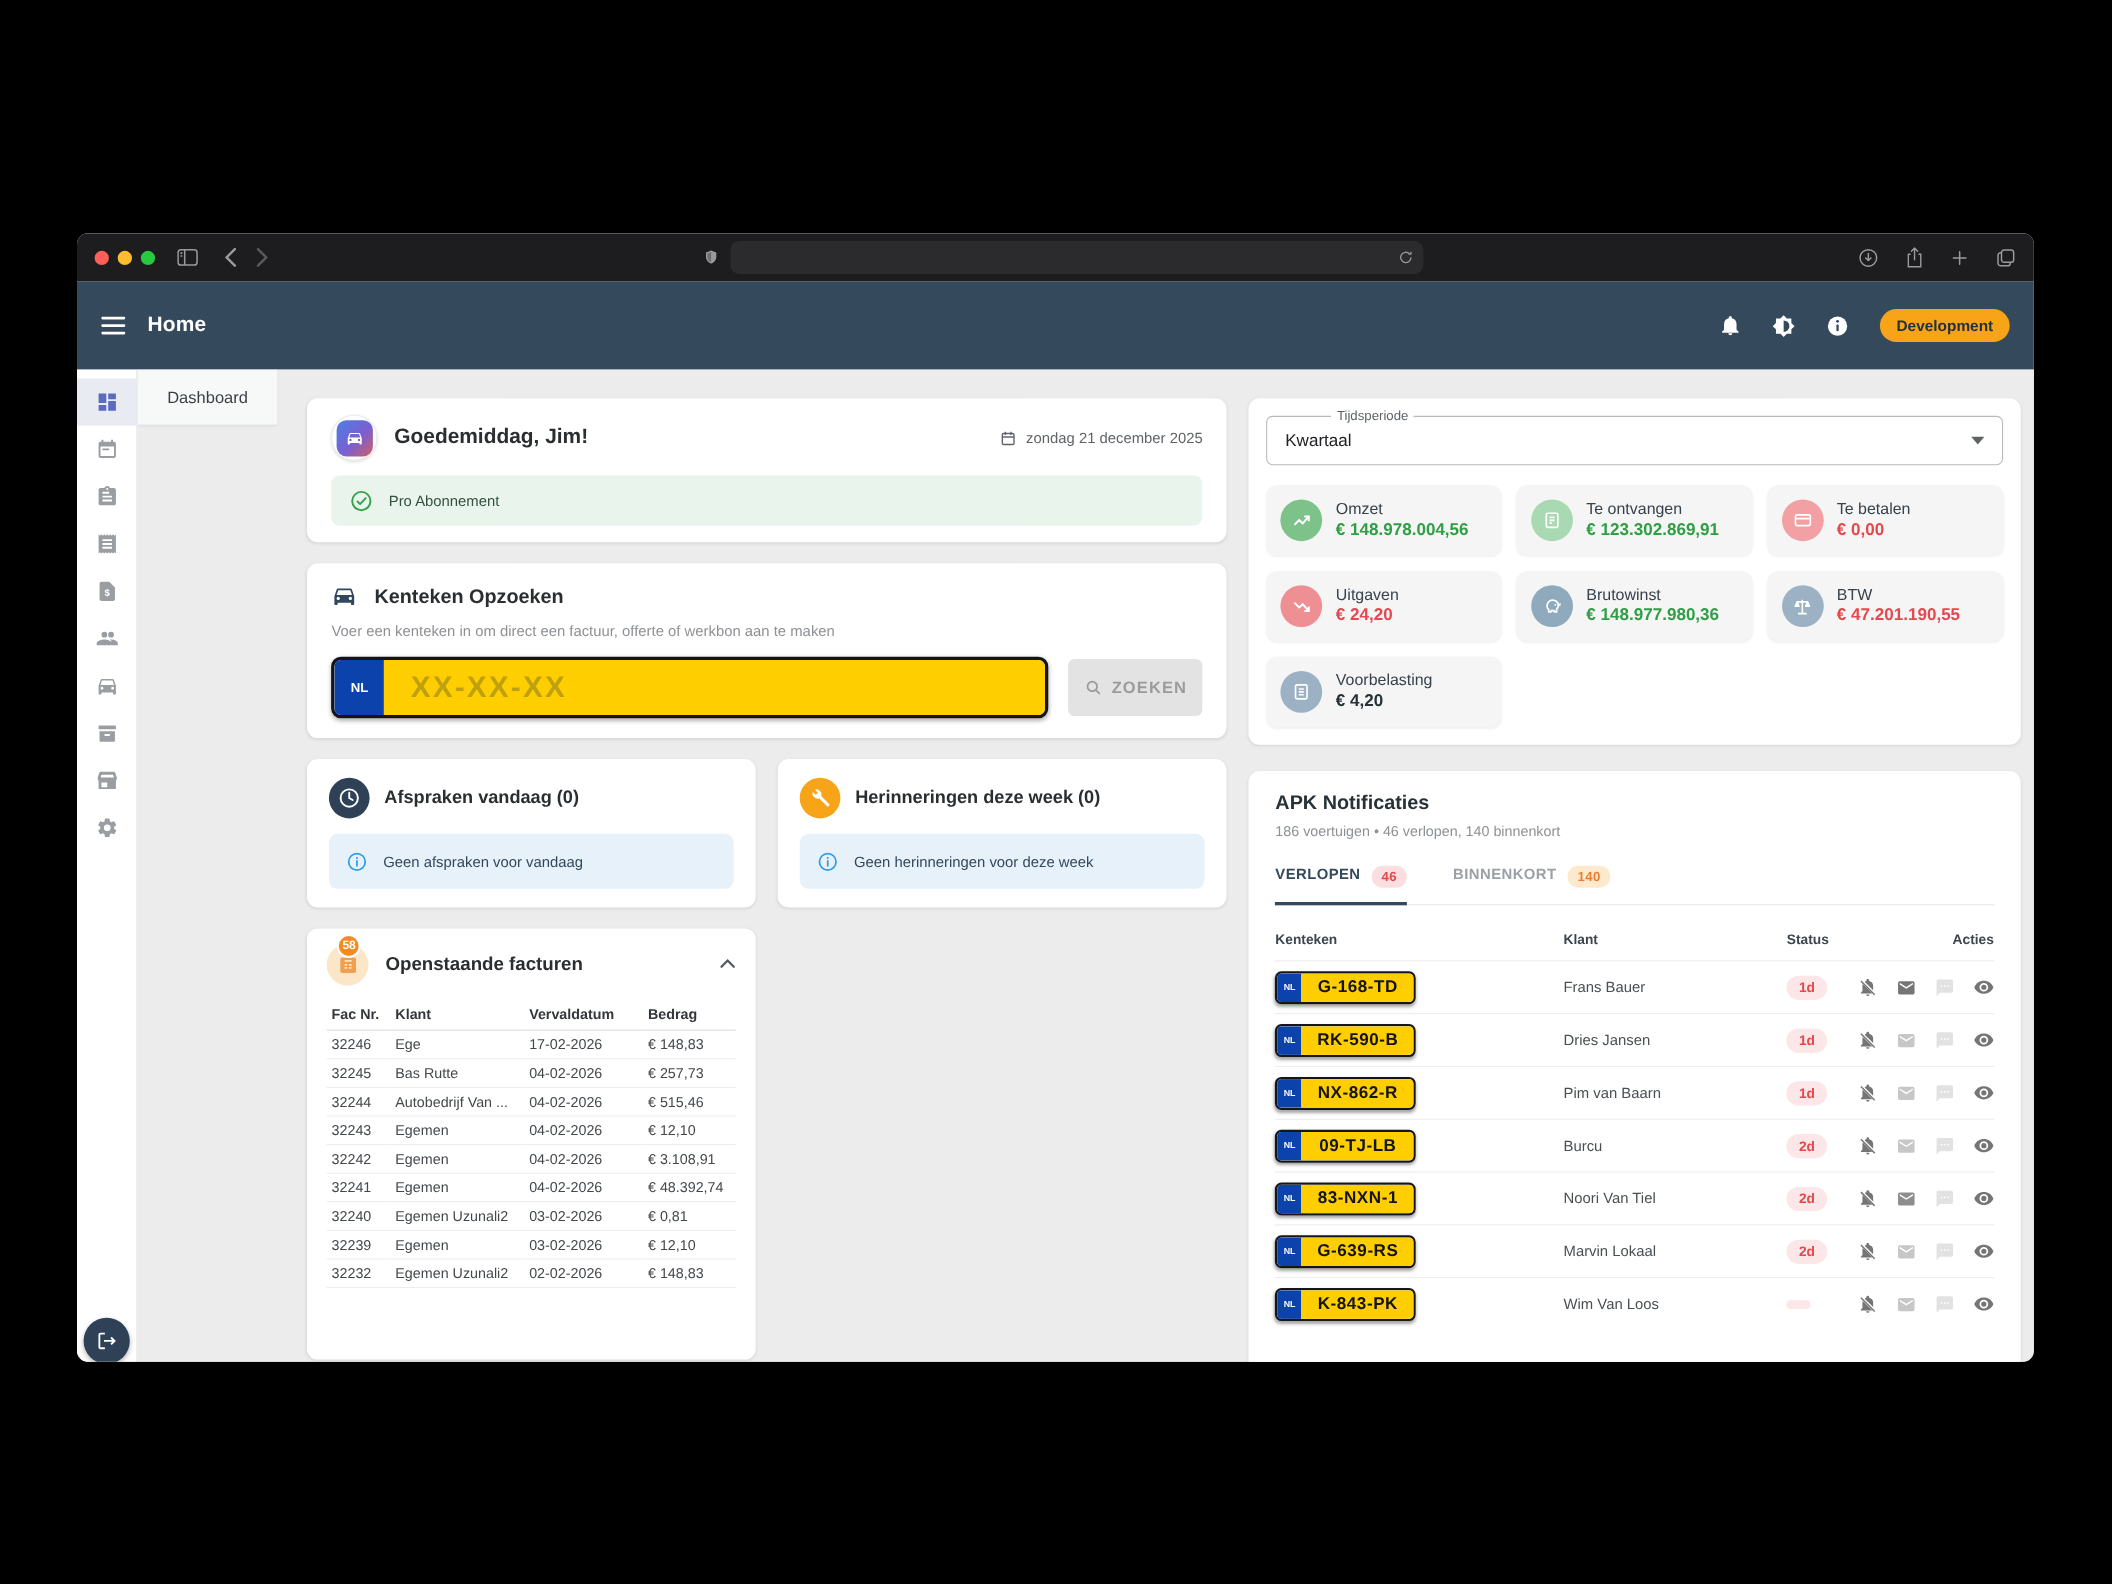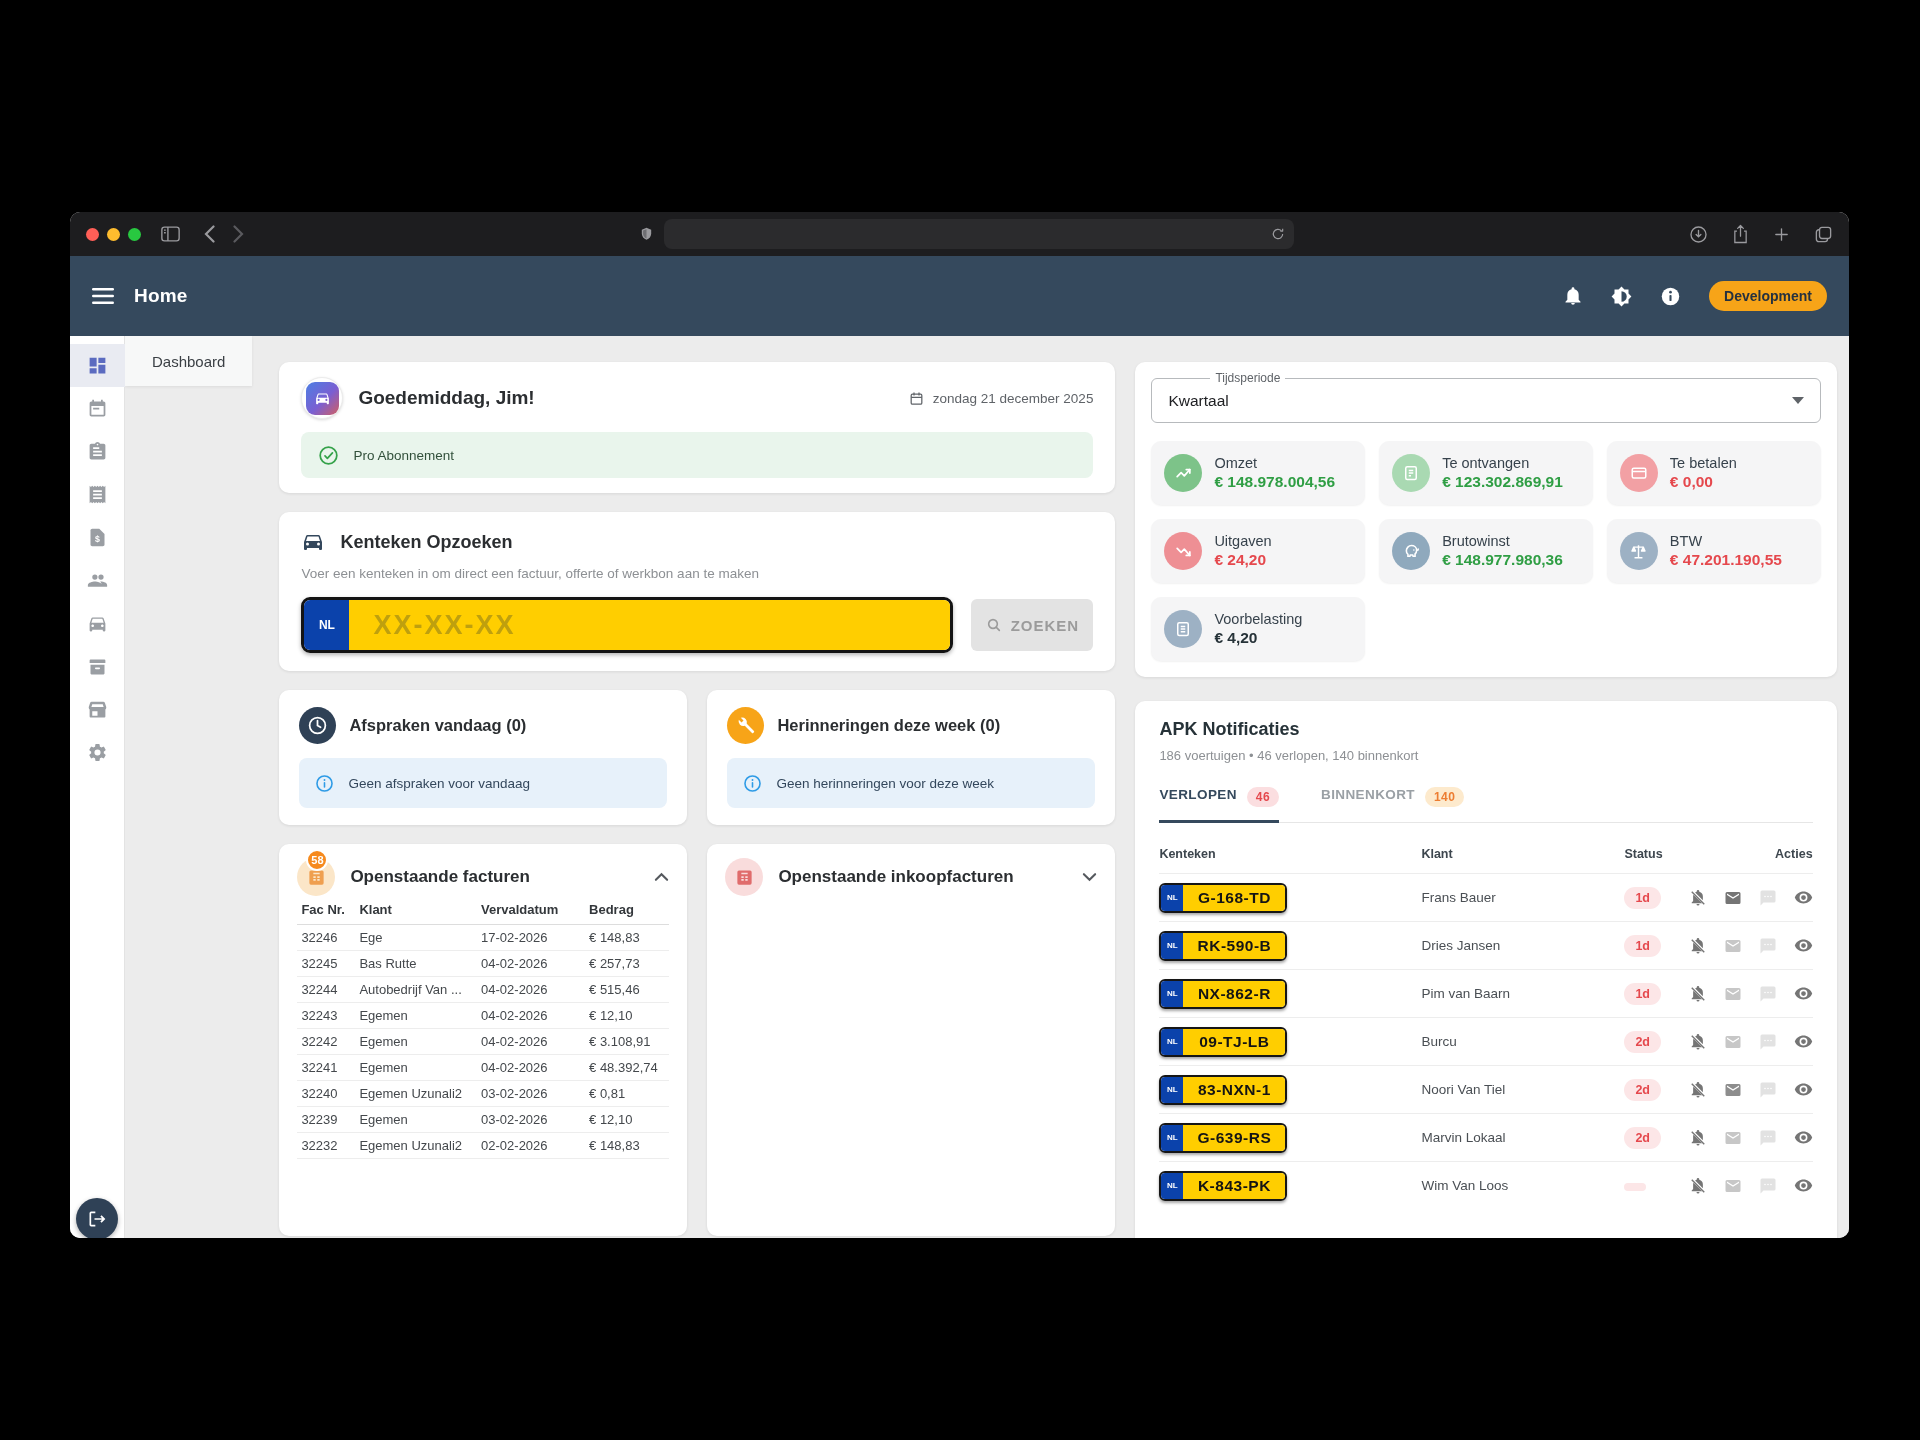--- a/index.html
+++ b/index.html
@@ -82,21 +82,21 @@
   
   .fact-pair { display:grid; grid-template-columns:1fr 1fr; gap:20px; align-items:start; }
   .fact-card { padding:14px 18px; min-height:392px; }
   .fact-head { display:flex; align-items:center; gap:15px; }
   .fact-ic-wrap { position:relative; }
   .fact-badge { position:absolute; top:-9px; left:9px; background:#f68a1e; color:#fff; font-size:11px; font-weight:700; min-width:22px; height:22px; border-radius:11px; display:flex; align-items:center; justify-content:center; border:2px solid #fff; z-index:1; }
   .circle-soft { width:38px; height:38px; border-radius:50%; display:flex; align-items:center; justify-content:center; }
   .soft-orange{background:#fbe6c8; color:#ef9f4f} .soft-red{background:#f9dcdc; color:#e06c6c}
   .fact-ttl { font-size:17px; font-weight:700; color:#2b2e31; flex:1; }
   .chev { color:#55595e; }
-  table.ftab { width:100%; border-collapse:collapse; }
+  table.ftab { width:100%; border-collapse:collapse; margin-top:12px; }
   table.ftab th { font-size:13px; font-weight:700; color:#33373b; text-align:left; padding:6px 4px 7px; border-bottom:1px solid #ddd; }
   table.ftab td { font-size:13px; color:#44484c; padding:5px 4px; border-bottom:1px solid #ededed; }
   .col-nr{width:58px} .col-datum{width:108px} .num{text-align:left} 
 
   
   .panel { padding:16px; }
   .select-field { position:relative; height:45px; border:1px solid #b7babd; border-radius:6px; display:flex; align-items:center; padding:0 16px; background:#fff; }
   .select-label { position:absolute; top:-8px; left:25px; background:#fff; padding:0 5px; font-size:12px; color:#5f6368;margin-left:33px; }
   .select-value { font-size:15.5px; color:#202124; }
   .select-caret { margin-left:auto; width:0; height:0; border-left:6px solid transparent; border-right:6px solid transparent; border-top:7px solid #5f6368; }
@@ -482,35 +482,20 @@
                   <tr>
                       <td>32232</td>
                       <td>Egemen Uzunali2</td>
                       <td>02-02-2026</td>
                       <td class="num">€ 148,83</td>
                     </tr>
                 </tbody>
               </table>
             </div>
 
-            <div class="card fact-card">
-              <div class="fact-head">
-                <div class="circle-soft soft-red">
-                  <svg width="19" height="19" viewBox="0 0 24 24" fill="currentColor">
-                      <path d="M19 3H5a2 2 0 0 0-2 2v14a2 2 0 0 0 2 2h14a2 2 0 0 0 2-2V5a2 2 0 0 0-2-2zm-8 13H8v-2h3v2zm0-3.5H8v-2h3v2zM16 16h-3v-2h3v2zm0-3.5h-3v-2h3v2zm0-4.5H8V6h8v2z"></path>
-                    </svg>
-                </div>
-                <span class="fact-ttl">Openstaande inkoopfacturen</span>
-                <span class="chev">
-                  <svg width="15" height="10" viewBox="0 0 16 10" fill="none" stroke="currentColor" stroke-width="2.2" stroke-linecap="round">
-                      <path d="m2 2 6 6 6-6"></path>
-                    </svg>
-                </span>
-              </div>
-            </div>
           </div>
         </div>
 
         <div class="col-right">
 
           <div class="card panel">
             <div class="select-field">
               <span class="select-label">Tijdsperiode</span>
               <span class="select-value">Kwartaal</span>
               <span class="select-caret"></span>

